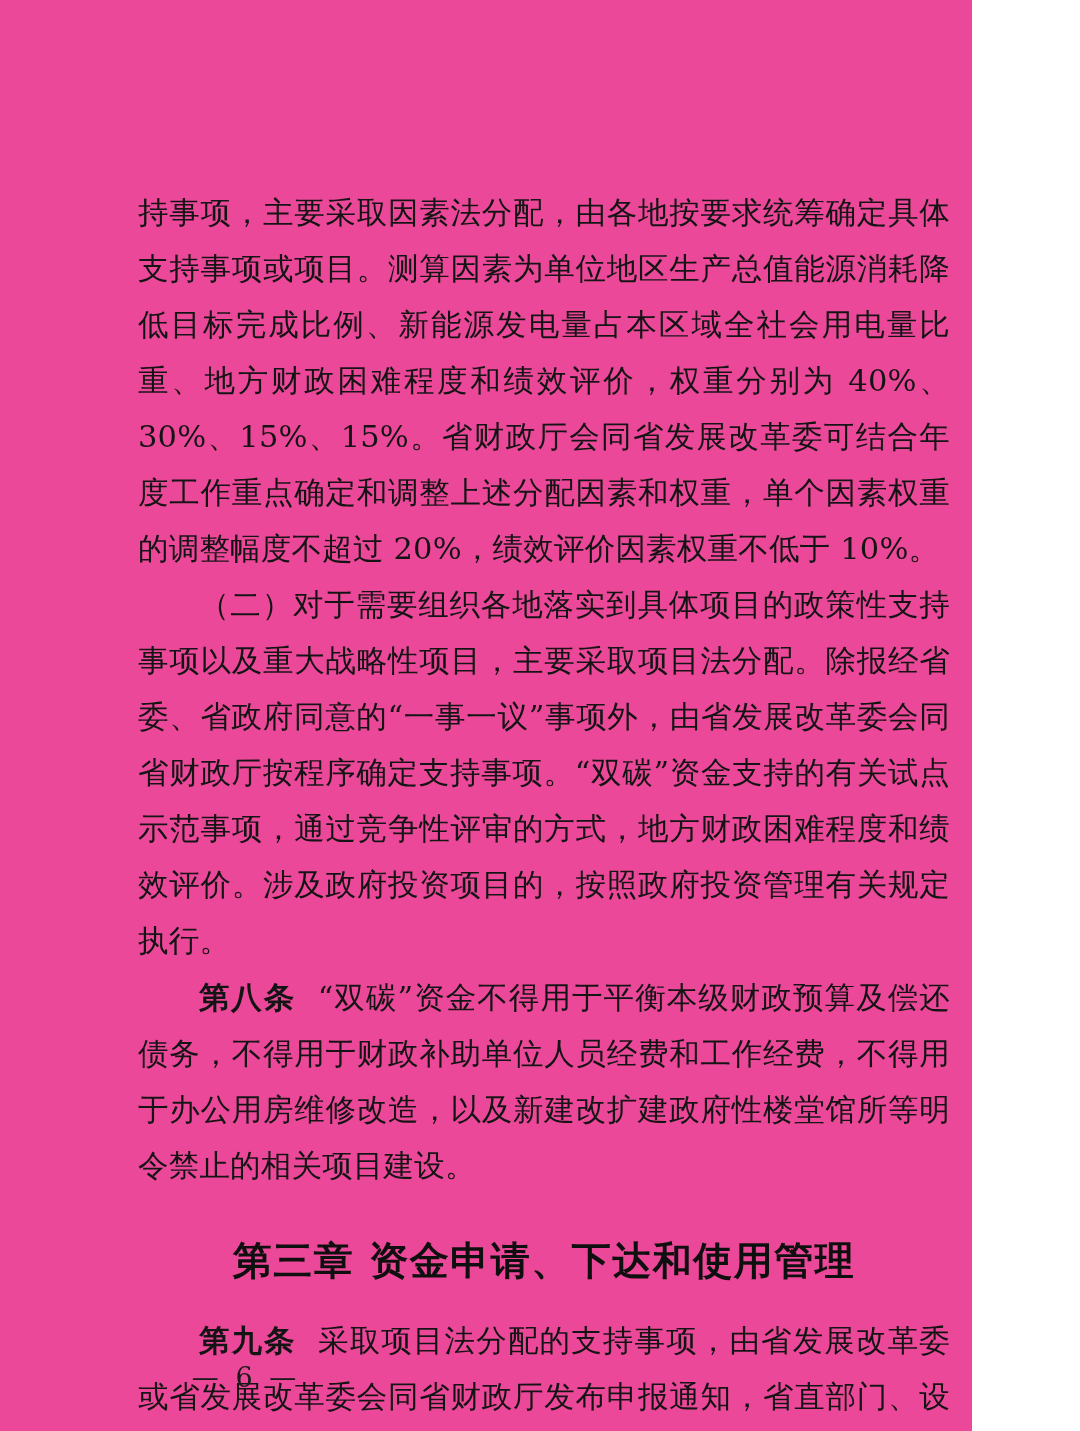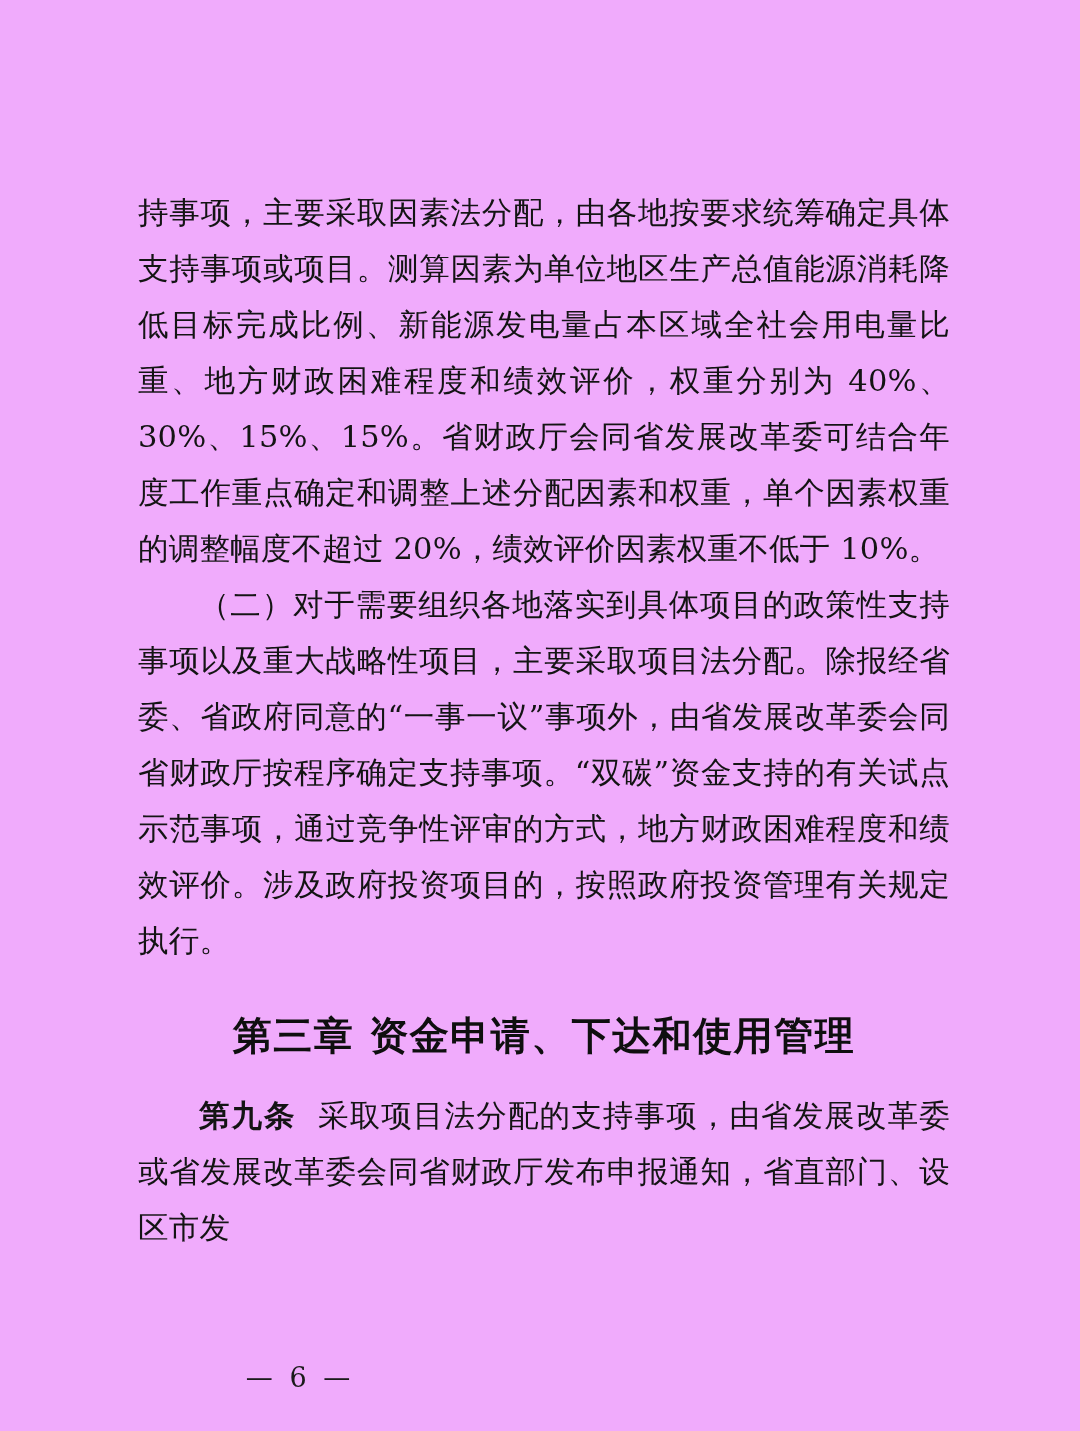--- a/index.html
+++ b/index.html
@@ -2,23 +2,23 @@
 <html><head>
 <meta charset="utf-8">
 <style>
   html, body {
     margin: 0;
     padding: 0;
     background: #ffffff;
   }
   .page {
     position: relative;
-    width: 1080px;
+    width: 972px;
     height: 1431px;
-    background: #f0abfc;
+    background: #ec4899;
     box-sizing: border-box;
     overflow: hidden;
   }
   .content {
     position: absolute;
     left: 138px;
     top: 185px;
     width: 812px;
   }
   .para {
@@ -69,20 +69,21 @@
 <body>
 
 <div class="page">
 
   <div class="content">
 
     <p class="para">持事项，主要采取因素法分配，由各地按要求统筹确定具体支持事项或项目。测算因素为单位地区生产总值能源消耗降低目标完成比例、新能源发电量占本区域全社会用电量比重、地方财政困难程度和绩效评价，权重分别为 40%、30%、15%、15%。省财政厅会同省发展改革委可结合年度工作重点确定和调整上述分配因素和权重，单个因素权重的调整幅度不超过 20%，绩效评价因素权重不低于 10%。</p>
 
     <p class="para indent">（二）对于需要组织各地落实到具体项目的政策性支持事项以及重大战略性项目，主要采取项目法分配。除报经省委、省政府同意的“一事一议”事项外，由省发展改革委会同省财政厅按程序确定支持事项。“双碳”资金支持的有关试点示范事项，通过竞争性评审的方式，地方财政困难程度和绩效评价。涉及政府投资项目的，按照政府投资管理有关规定执行。</p>
 
+    <p class="para indent"><span class="article-label">第八条</span>&nbsp;&nbsp;<span>“双碳”资金不得用于平衡本级财政预算及偿还债务，不得用于财政补助单位人员经费和工作经费，不得用于办公用房维修改造，以及新建改扩建政府性楼堂馆所等明令禁止的相关项目建设。</span></p>
 
     <h2 class="heading">第三章  资金申请、下达和使用管理</h2>
 
     <p class="para indent"><span class="article-label">第九条</span>&nbsp;&nbsp;<span>采取项目法分配的支持事项，由省发展改革委或省发展改革委会同省财政厅发布申报通知，省直部门、设区市发</span></p>
 
   </div>
 
   <div class="footer">— 6 —</div>
 
 </div>

